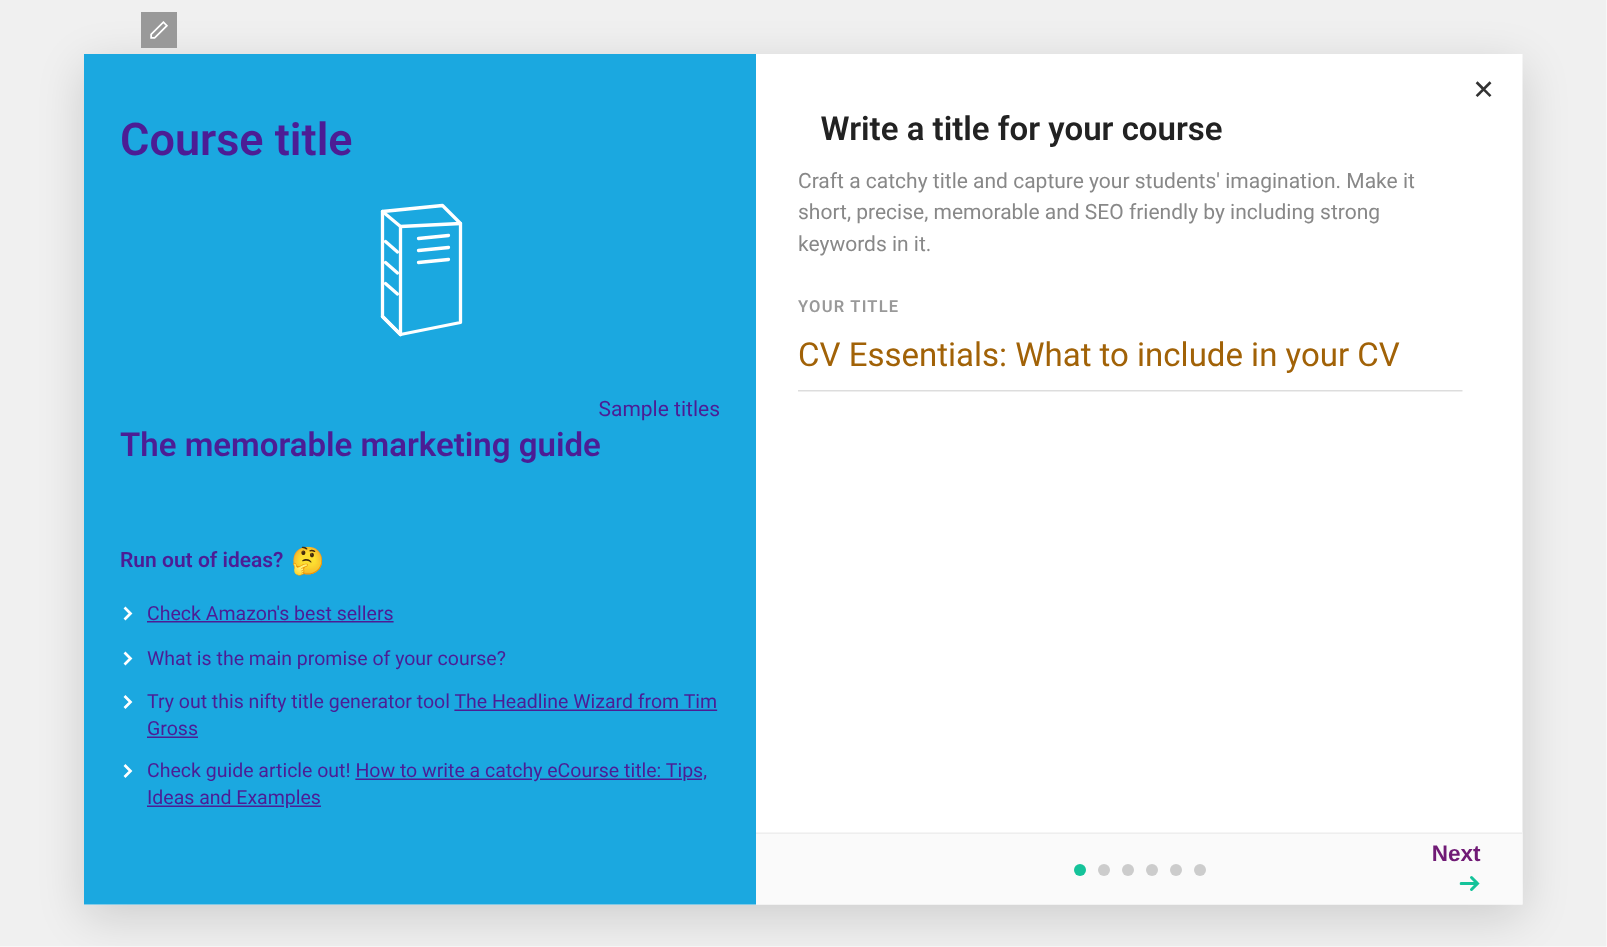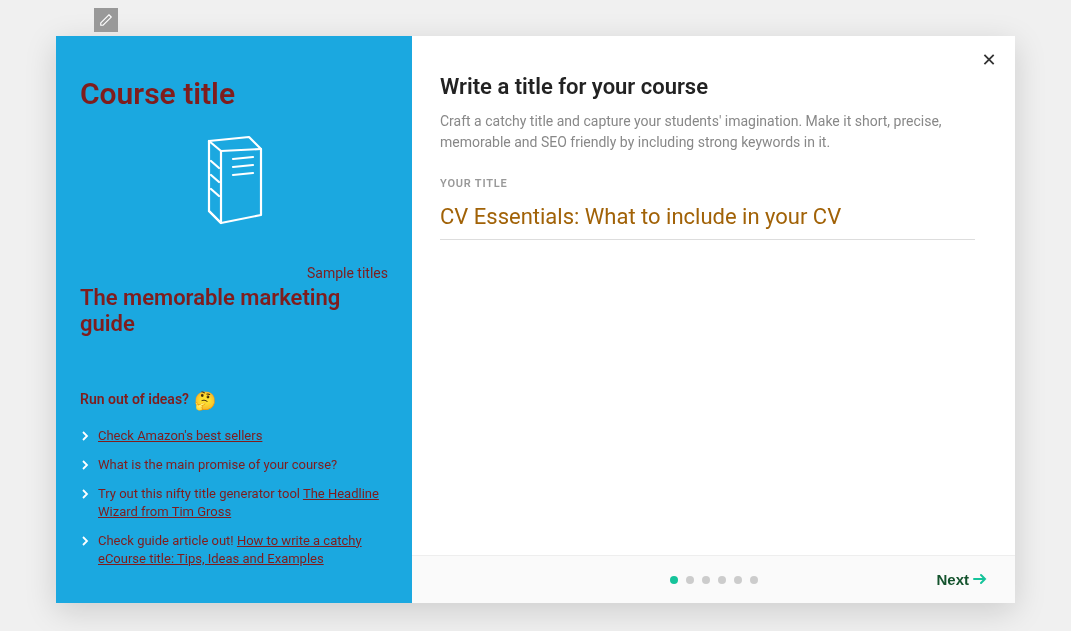--- a/index.html
+++ b/index.html
@@ -27,23 +27,23 @@
       position: absolute;
       top: 36px;
       left: 56px;
       right: 56px;
       bottom: 28px;
       background: #fff;
       display: flex;
       box-shadow: 0 8px 30px rgba(0,0,0,0.15);
     }
     .left-panel {
-      width: 356px;
+      width: 448px;
       background: #1BA8E0;
-      color: #7f1d1d;
+      color: #4c1d95;
       padding: 40px 24px 24px 24px;
       position: relative;
       overflow: hidden;
     }
     .left-panel h1 {
       font-size: 30px;
       font-weight: 600;
       margin-bottom: 24px;
     }
     .book-icon-wrap {
@@ -109,20 +109,21 @@
     }
     .right-content {
       padding: 38px 40px 20px 28px;
       flex: 1;
     }
     .right-content h2 {
       font-size: 22px;
       font-weight: 600;
       color: #222;
       margin-bottom: 12px;
+      margin-left: 15px;
     }
     .right-content .desc {
       font-size: 14px;
       color: #888;
       line-height: 1.5;
       margin-bottom: 24px;
     }
     .field-label {
       font-size: 11px;
       letter-spacing: 0.8px;
@@ -160,27 +161,28 @@
       width: 8px;
       height: 8px;
       border-radius: 50%;
       background: #ccc;
     }
     .dot.active { background: #15c39a; }
     .footer-spacer { width: 60px; }
     .next-btn {
       background: none;
       border: none;
-      color: #14532d;
+      color: #701a75;
       font-size: 15px;
       font-weight: 600;
       cursor: pointer;
       display: flex;
       align-items: flex-end;
       gap: 4px;
+      flex-direction: column;
     }
   </style>
 </head>
 <body>
 
 <div class="edit-badge">
   <svg width="14" height="14" viewBox="0 0 24 24" fill="none" stroke="#fff" stroke-width="2">
       <path d="M17 3l4 4L7 21H3v-4L17 3z"></path>
     </svg>
 </div>

